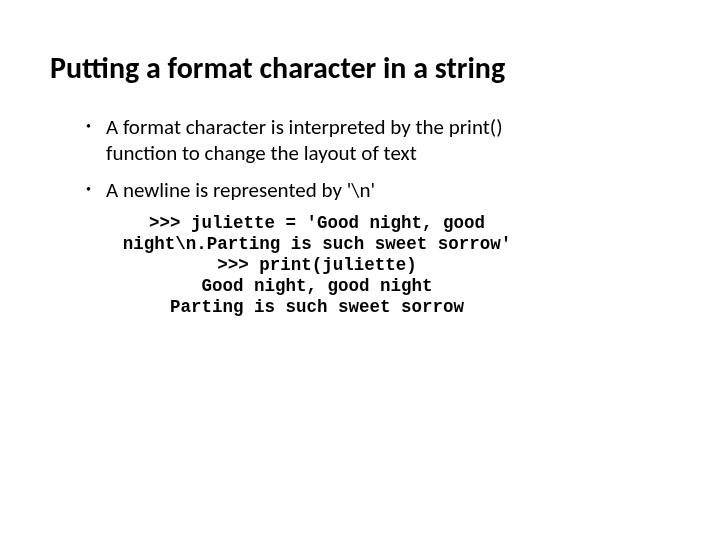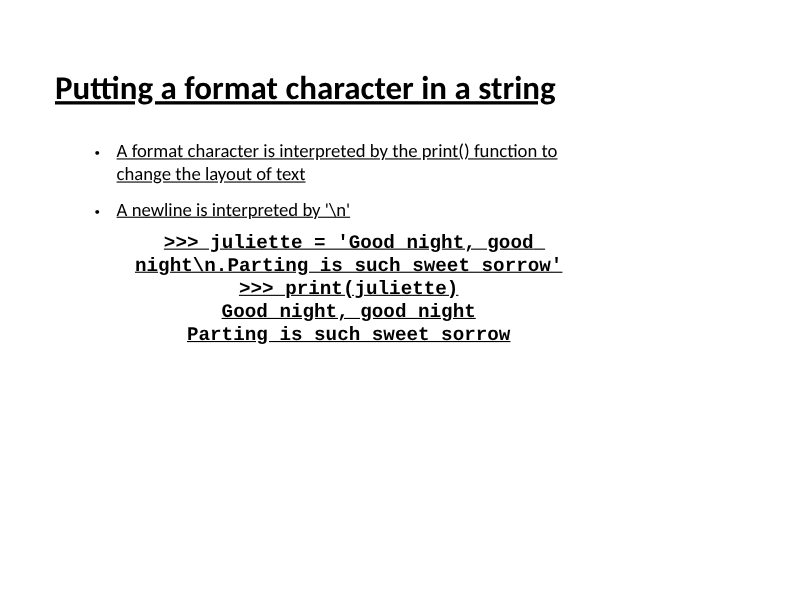--- a/index.html
+++ b/index.html
@@ -1,32 +1,32 @@
 <!DOCTYPE html>
 <html><head>
 <meta charset="utf-8">
 <style>
   * { margin: 0; padding: 0; box-sizing: border-box; }
   html, body { width: 720px; height: 540px; background: #fff; font-family: Calibri, Arial, sans-serif; color: #000; }
-  .slide { width: 608px; height: 540px; padding: 62px 50px 30px 50px; position: relative; text-decoration: underline; }
+  .slide { width: 608px; height: 540px; padding: 49px 50px 30px 50px; position: relative; }
   h1 { font-size: 30px; font-weight: 700; margin-bottom: 28px; }
   ul.main { list-style: none; padding-left: 40px; }
-  ul.main > li { position: relative; font-size: 17px; line-height: 1.25; margin-bottom: 10px; padding-left: 16px; }
+  ul.main > li { position: relative; font-size: 21px; line-height: 1.25; margin-bottom: 10px; padding-left: 16px; }
   ul.main > li::before { content: "•"; position: absolute; left: -4px; top: 6px; font-size: 10px; color: #000; }
   pre.code { font-family: "Courier New", Courier, monospace; font-size: 17.5px; line-height: 1.2; margin: 6px 0 14px 26px; white-space: pre-wrap; word-wrap: break-word; font-weight: 600; max-width: 560px; text-align: center; }
 </style>
 </head>
 <body>
 
 <div class="slide">
   <h1>Putting a format character in a string</h1>
 
   <ul class="main">
     <li><span>A format character is interpreted by the print() function to change the layout of text</span></li>
-    <li><span>A newline is interpreted by '\n'</span></li>
+    <li><span>A newline is represented by '\n'</span></li>
   </ul>
 
   <pre class="code">&gt;&gt;&gt; juliette = 'Good night, good night\n.Parting is such sweet sorrow'
 &gt;&gt;&gt; print(juliette)
 Good night, good night
 Parting is such sweet sorrow</pre>
 
 
 </div>
 

